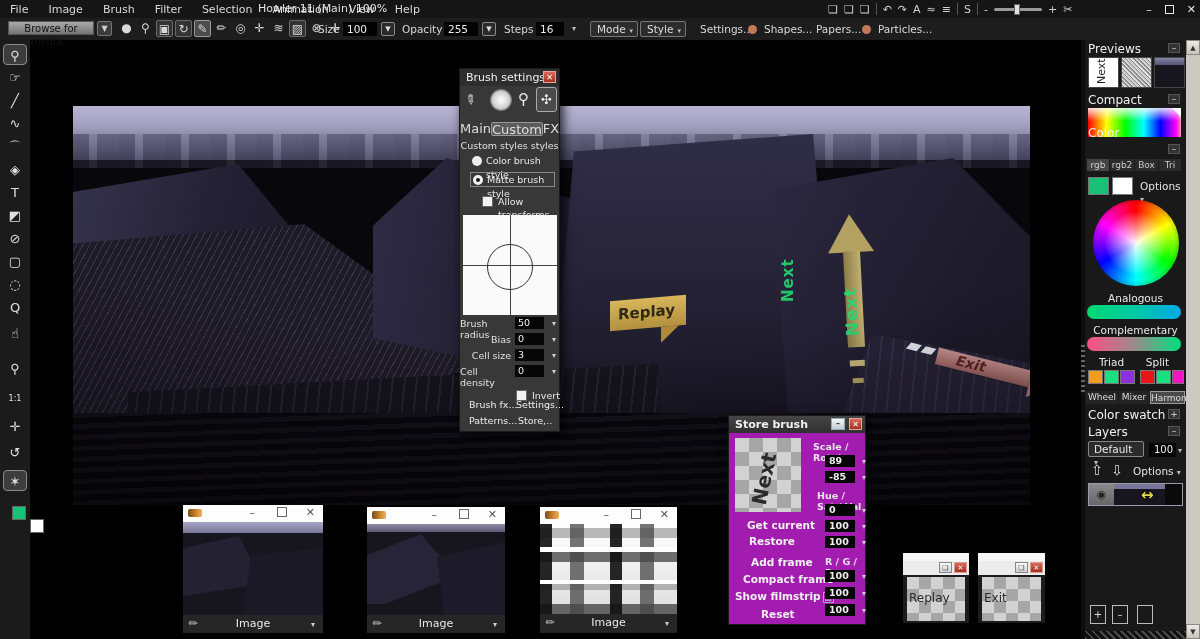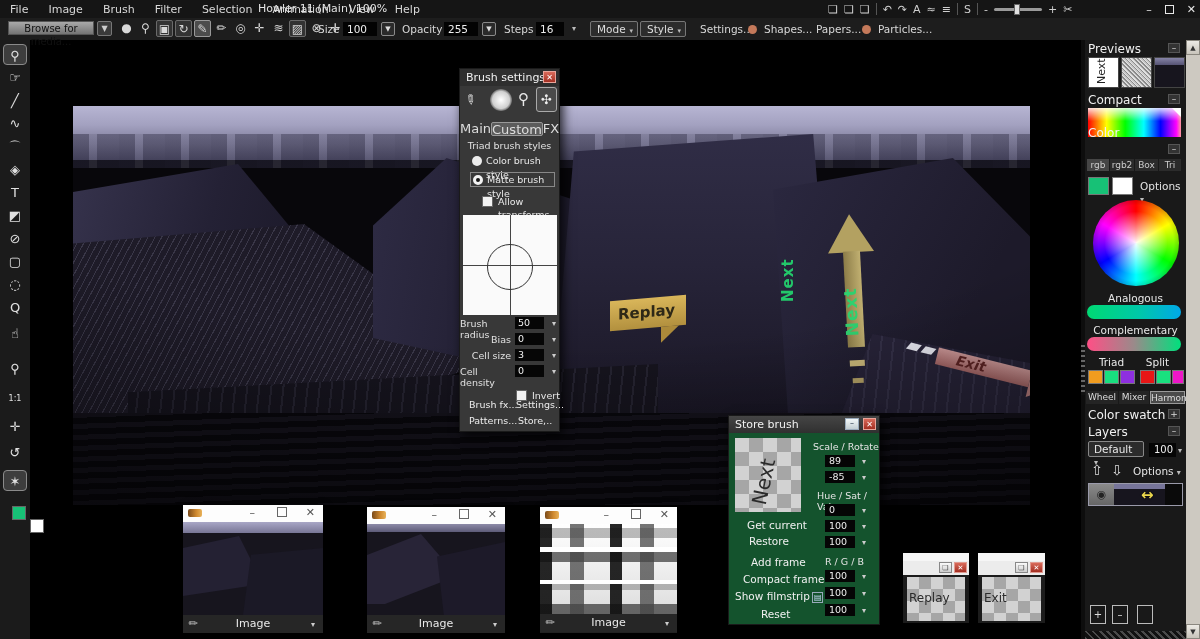--- a/index.html
+++ b/index.html
@@ -96,21 +96,21 @@
   .bd-preview { position:relative; margin:6px 3px 0 3px; width:94px; height:100px; background:#fafafa; }
   .bd-preview .vline { position:absolute; left:50%; top:0; width:1px; height:100%; background:#444; }
   .bd-preview .hline { position:absolute; left:0; top:50%; width:100%; height:1px; background:#444; }
   .bd-preview .circ { position:absolute; left:50%; top:52%; width:46px; height:46px; border:1.5px solid #333; border-radius:50%; transform:translate(-50%,-50%); }
   .bd-field { position:relative; height:15px; margin-top:1px; }
   .bd-field .lbl { position:absolute; right:48px; top:2px; font-size:9.5px; color:#e0e0e0; }
   .bd-field .val { position:absolute; left:55px; top:1px; width:29px; height:12px; background:#060606; color:#eee; font-size:9.5px; padding-left:3px; }
   .bd-field .car { position:absolute; right:3px; top:3px; font-size:8px; color:#ccc; }
   .bd-btn { position:absolute; font-size:9.5px; color:#ececec; }
 
-  #storedlg { left:728px; top:415px; width:152px; height:210px; background:#14532d; }
+  #storedlg { left:728px; top:415px; width:138px; height:210px; background:#a21caf;font-weight:bold; }
   #storedlg .dlg-title { background:linear-gradient(#454545,#303030); }
   .store-preview { position:absolute; left:6px; top:22px; width:66px; height:74px; overflow:hidden; }
   .store-preview .rot { position:absolute; left:12px; top:64px; transform:rotate(-78deg); transform-origin:left top; font-size:20px; color:#2b2b2b; }
   .sd-lbl { position:absolute; font-size:9.5px; color:#e4e4e4; }
   .sd-val { position:absolute; width:30px; height:12px; background:#050505; color:#eee; font-size:9.5px; padding-left:4px; }
   .sd-car { position:absolute; font-size:8px; color:#ccc; }
   .sd-btn { position:absolute; font-size:10.5px; color:#f0f0f0; }
   .film-ico { font-size:8px; color:#cfe0ff; border:1px solid #9ab; padding:0 1px; margin-left:2px; }
 
   
@@ -330,21 +330,21 @@
     <span class="pin-ico">✎</span>
     <span class="blob"></span>
     <span class="brush-ico2">⚲</span>
     <span class="puzzle-box">✣</span>
   </div>
   <div class="bd-tabs">
     <span class="bd-tab">Main</span>
     <span class="bd-tab sel">Custom</span>
     <span class="bd-tab">FX</span>
   </div>
-  <div class="bd-sec">Triad brush styles</div>
+  <div class="bd-sec">Custom styles styles</div>
   <div class="bd-radio-row">
     <span class="radio filled"></span>
     <span>Color brush style</span>
   </div>
   <div class="bd-radio-row boxed">
     <span class="radio ring"></span>
     <span>Matte brush style</span>
   </div>
   <div class="bd-check-row">
     <span class="checkbox"></span>

